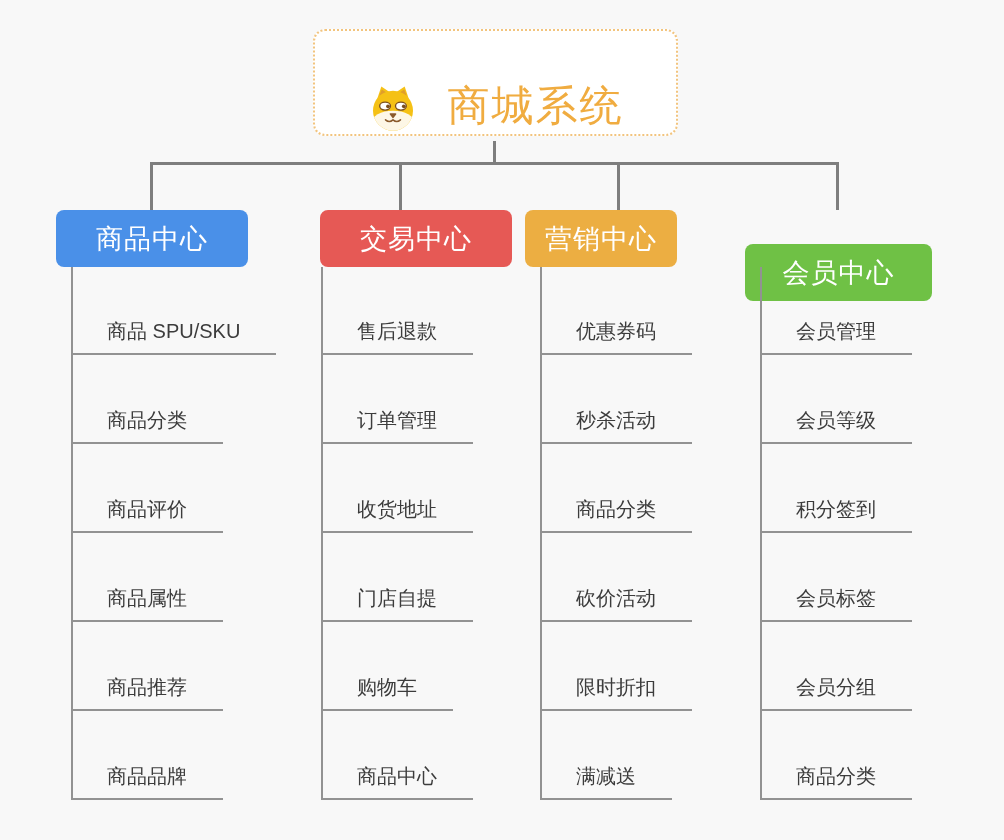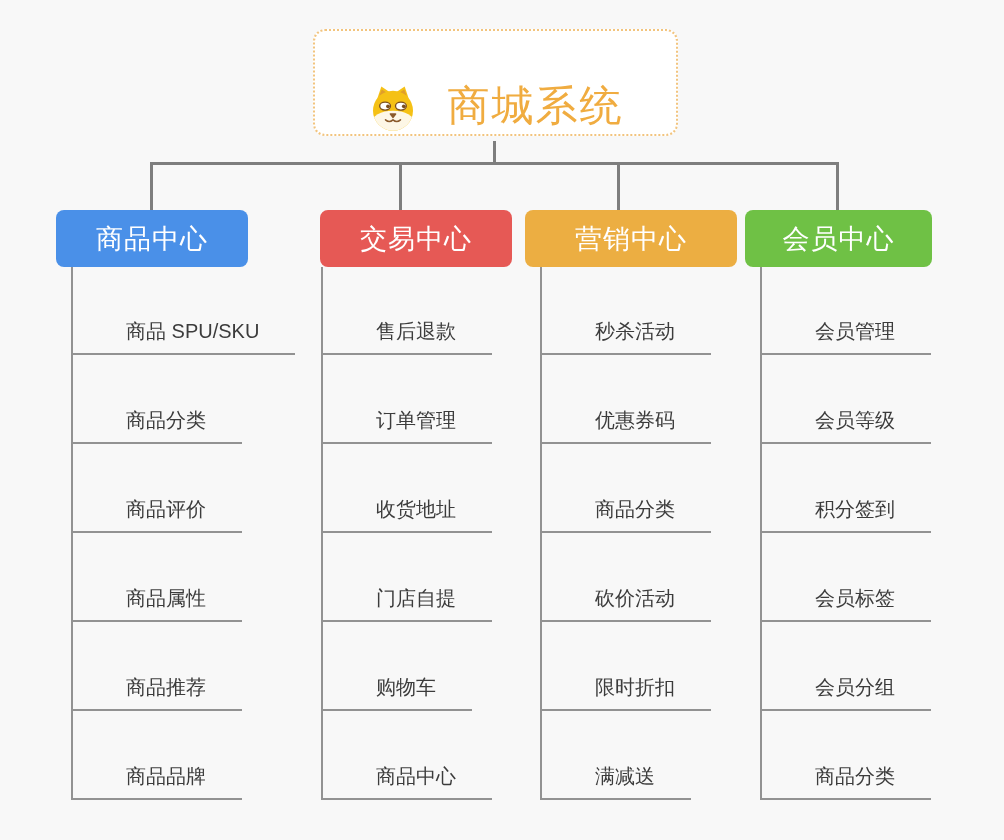--- a/index.html
+++ b/index.html
@@ -47,36 +47,36 @@
     color: #ffffff;
     font-size: 27px;
     letter-spacing: 1px;
     display: flex;
     align-items: center;
     justify-content: center;
     cursor: pointer;
   }
   .b0 { left: 56px;  width: 192px; }
   .b1 { left: 320px; width: 192px; }
-  .b2 { left: 525px; width: 212px; }
+  .b2 { left: 525px; width: 152px; }
   .b3 { left: 745px; width: 187px; }
 
   
   .col {
     position: absolute;
     top: 267px;
     border-left: 2px solid #929292;
   }
   .c0 { left: 71px; } .c1 { left: 321px; } .c2 { left: 540px; } .c3 { left: 760px; }
   .leaf {
     height: 89px;
     display: flex;
     align-items: flex-end;
     width: max-content;
-    padding: 0 36px 8px 53px;
+    padding: 0 36px 8px 34px;
     border-bottom: 2px solid #929292;
     font-size: 20px;
     color: #3C3C3C;
     cursor: pointer;
     white-space: nowrap;
   }
   .leaf:first-child { height: 88px; }
 </style>
 </head>
 <body style="background-color: rgb(248, 248, 248);">
@@ -107,43 +107,43 @@
       <circle cx="43" cy="26.8" r="2.3" fill="#7A4E1F"></circle>
       <path d="M27,36 l6,0 l-3,4 z" fill="#8A5A2B" stroke="#8A5A2B" stroke-width="2" stroke-linejoin="round"></path>
       <path d="M21,43 q4.5,4 9,0 q4.5,4 9,0" fill="none" stroke="#8A5A2B" stroke-width="1.8" stroke-linecap="round"></path>
     </svg>
     <span class="root-title" style="color: rgb(240, 172, 64);">商城系统</span>
   </div>
 
   <div class="branch-box b0" style="background-color: rgb(74, 144, 232);">商品中心</div>
   <div class="branch-box b1" style="background-color: rgb(230, 89, 85);">交易中心</div>
   <div class="branch-box b2" style="background-color: rgb(236, 174, 66);">营销中心</div>
-  <div class="branch-box b3" style="background-color: rgb(111, 193, 69);">会员中心</div>
+  <div class="branch-box b3" style="background-color: rgb(111, 193, 69); margin-top: 34px;">会员中心</div>
 
   <div class="col c0">
     <div class="leaf">商品 SPU/SKU</div>
     <div class="leaf">商品分类</div>
     <div class="leaf">商品评价</div>
     <div class="leaf">商品属性</div>
     <div class="leaf">商品推荐</div>
     <div class="leaf">商品品牌</div>
   </div>
 
   <div class="col c1">
     <div class="leaf">售后退款</div>
     <div class="leaf">订单管理</div>
     <div class="leaf">收货地址</div>
     <div class="leaf">门店自提</div>
     <div class="leaf">购物车</div>
     <div class="leaf">商品中心</div>
   </div>
 
   <div class="col c2">
+    <div class="leaf">优惠券码</div>
     <div class="leaf">秒杀活动</div>
-    <div class="leaf">优惠券码</div>
     <div class="leaf">商品分类</div>
     <div class="leaf">砍价活动</div>
     <div class="leaf">限时折扣</div>
     <div class="leaf">满减送</div>
   </div>
 
   <div class="col c3">
     <div class="leaf">会员管理</div>
     <div class="leaf">会员等级</div>
     <div class="leaf">积分签到</div>

